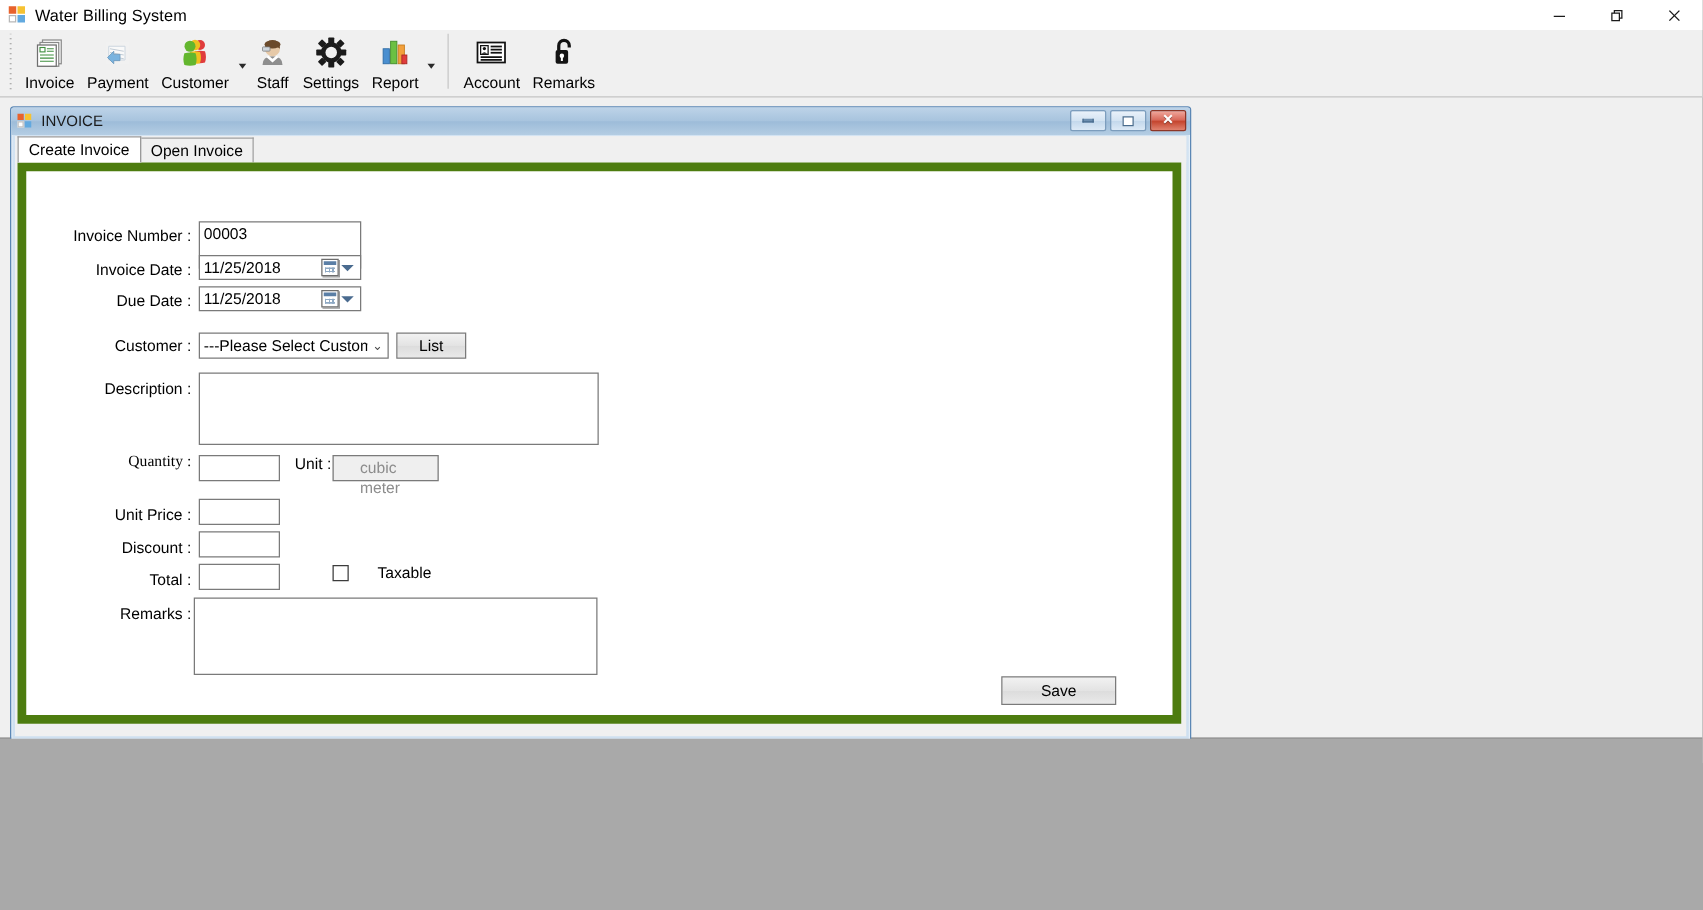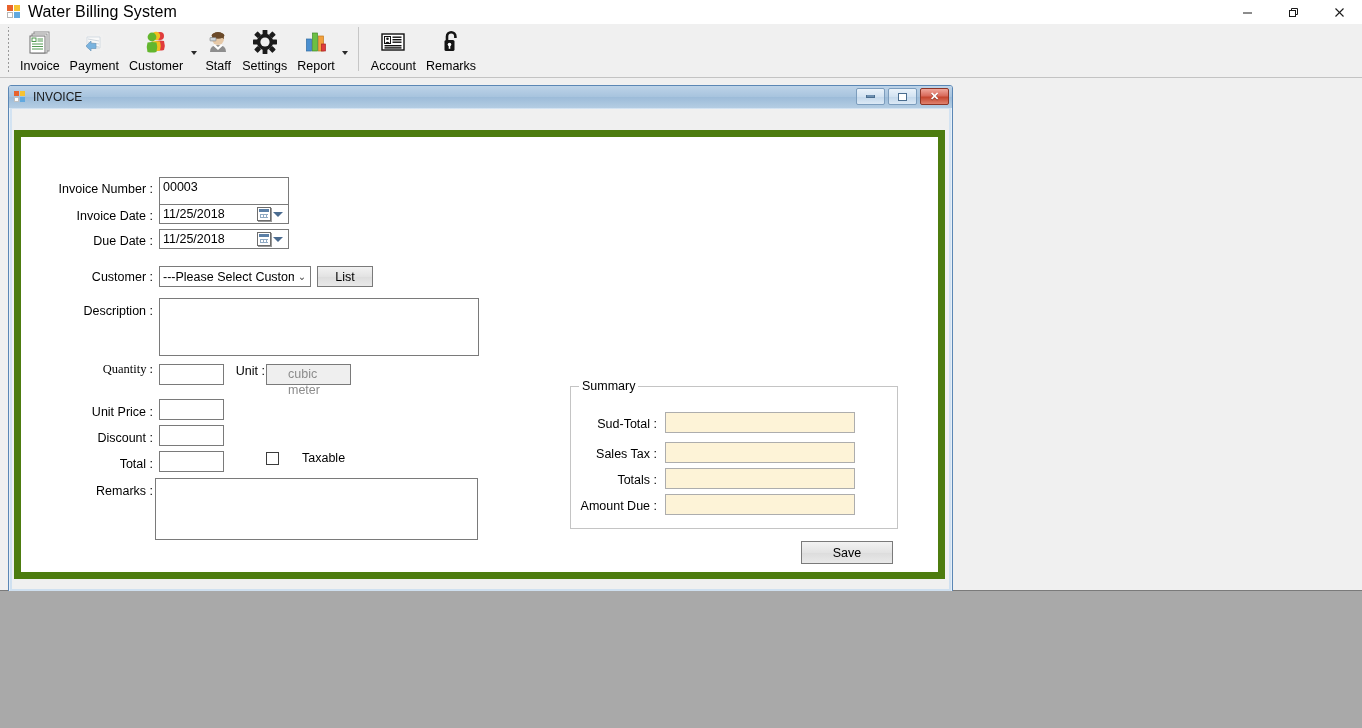--- a/index.html
+++ b/index.html
@@ -37,21 +37,21 @@
     position: relative; flex: 0 0 auto;
   }
   .mt-icon .sq {
     position: absolute; width: 6px; height: 6px;
   }
   .mt-icon .sq1 { left:0; top:0; background:#e8622c; }
   .mt-icon .sq2 { left:7px; top:0; background:#f6c232; }
   .mt-icon .sq3 { left:0; top:7px; background:#ffffff; border:1px solid #b7b7b7; width:6px; height:6px;}
   .mt-icon .sq4 { left:7px; top:7px; background:#62a9df; }
   .mt-title {
-    font-size: 16px; color: #000; letter-spacing: 0.1px;
+    font-size: 13px; color: #000; letter-spacing: 0.1px;
   }
   .win-controls {
     position: absolute; right: 0; top: 0;
     display: flex; height: 24px;
   }
   .win-btn {
     width: 46px; height: 24px;
     display: flex; align-items: center; justify-content: center;
     font-size: 13px; color: #1a1a1a;
     background: #ffffff;
@@ -476,20 +476,28 @@
               <div class="glyph-max"></div>
             </div>
           <div class="ct-btn close">
               <div class="glyph-x">✕</div>
             </div>
         </div>
       </div>
 
       <div class="child-body">
 
+        <div class="tabstrip">
+          <div class="tab active">
+            <span>Create Invoice</span>
+          </div>
+          <div class="tab">
+            <span>Open Invoice</span>
+          </div>
+        </div>
 
         <div class="tabpage">
           <div class="form">
 
             <div class="lbl" style="left:22px; top:45px; width:110px;">Invoice Number :</div>
             <div class="tbox" style="left:138px; top:40px; width:130px; height:38px;">00003</div>
 
             <div class="lbl" style="left:22px; top:72px; width:110px;">Invoice Date :</div>
             <div class="dtp" style="left:138px; top:67px; width:130px; height:20px;">
               <div class="val">11/25/2018</div>
@@ -530,35 +538,20 @@
             <div class="lbl" style="left:22px; top:320px; width:110px;">Total :</div>
             <div class="tbox" style="left:138px; top:314px; width:65px; height:21px;"></div>
             <div class="chk" style="left:245px; top:314px;">
               <div class="box"></div>
               <span>Taxable</span>
             </div>
 
             <div class="lbl" style="left:22px; top:347px; width:110px;">Remarks :</div>
             <div class="tbox multiline" style="left:134px; top:341px; width:323px; height:62px;"></div>
 
-            <div class="group" style="left:549px; top:249px; width:328px; height:143px;">
-              <div class="group-title">Summary</div>
-
-              <div class="lbl" style="left:-4px; top:30px; width:90px;">Sud-Total :</div>
-              <div class="summary-box" style="position:absolute; left:94px; top:25px; width:190px; height:21px;"></div>
-
-              <div class="lbl" style="left:-4px; top:60px; width:90px;">Sales Tax :</div>
-              <div class="summary-box" style="position:absolute; left:94px; top:55px; width:190px; height:21px;"></div>
-
-              <div class="lbl" style="left:-4px; top:86px; width:90px;">Totals :</div>
-              <div class="summary-box" style="position:absolute; left:94px; top:81px; width:190px; height:21px;"></div>
-
-              <div class="lbl" style="left:-4px; top:112px; width:90px;">Amount Due :</div>
-              <div class="summary-box" style="position:absolute; left:94px; top:107px; width:190px; height:21px;"></div>
-            </div>
 
             <div class="btn" style="left:780px; top:404px; width:92px; height:23px;">
               <span>Save</span>
             </div>
 
           </div>
         </div>
       </div>
     </div>
   </div>

